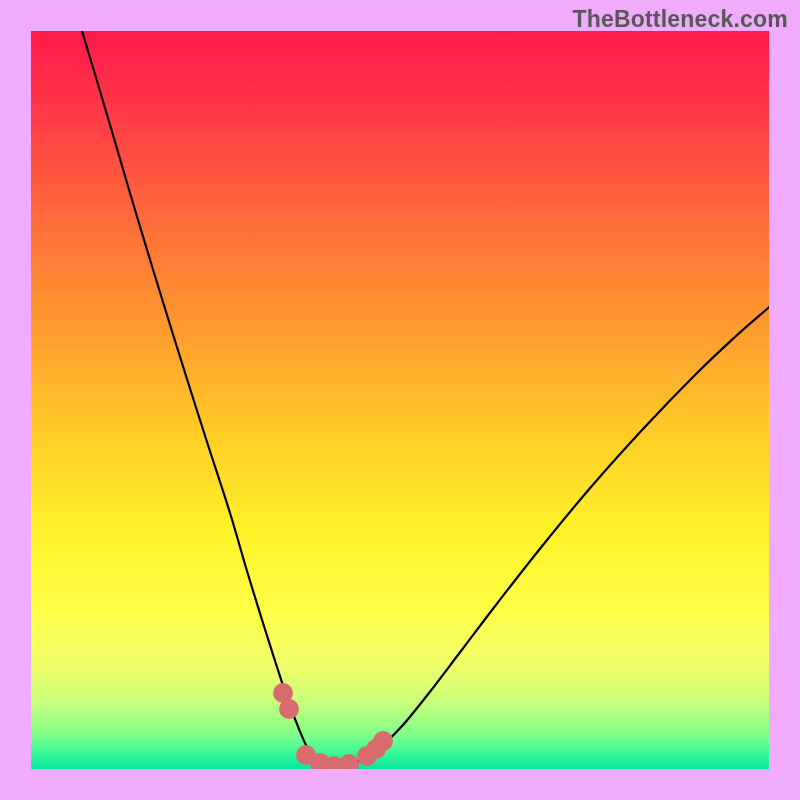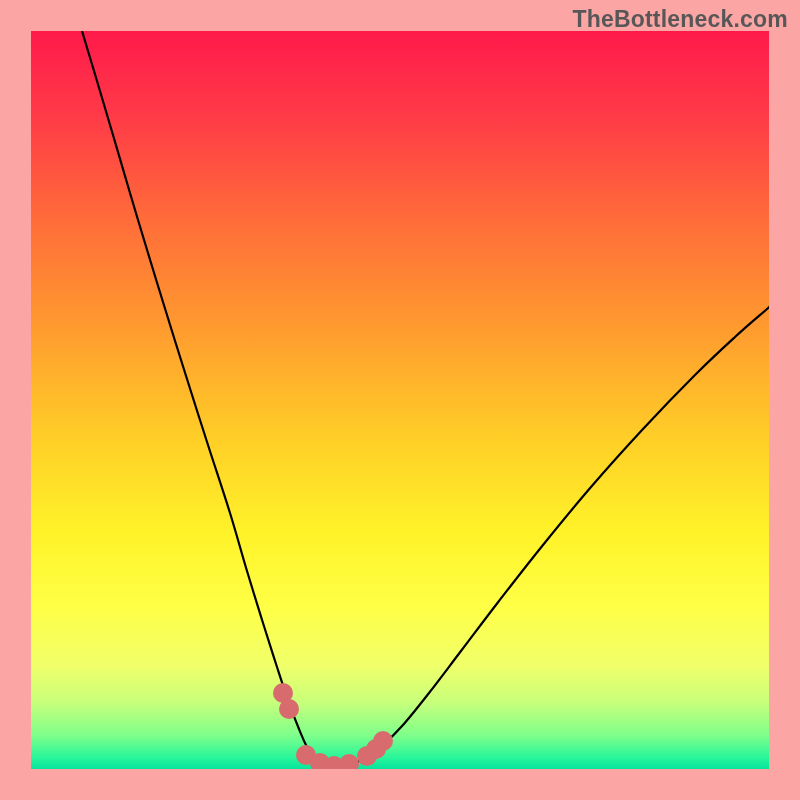--- a/index.html
+++ b/index.html
@@ -7,21 +7,21 @@
     padding: 0;
     width: 800px;
     height: 800px;
     overflow: hidden;
     background: #000;
     font-family: Arial, Helvetica, sans-serif;
   }
   .frame {
     position: absolute;
     inset: 0;
-    background: #fca5a5;
+    background: #f0abfc;
   }
   .plot-area {
     position: absolute;
     left: 31px;
     top: 31px;
     width: 738px;
     height: 738px;
     overflow: hidden;
   }
   .watermark {

